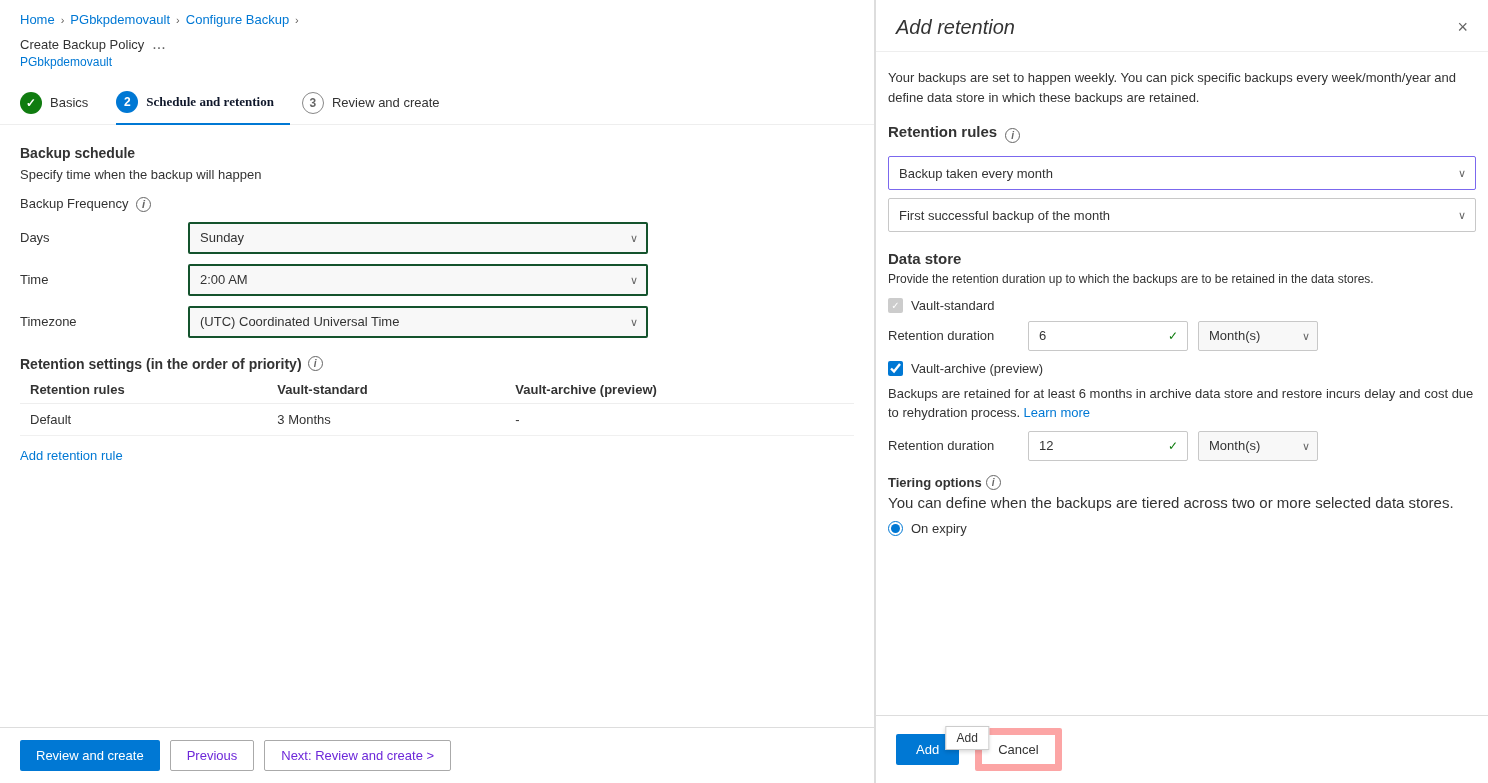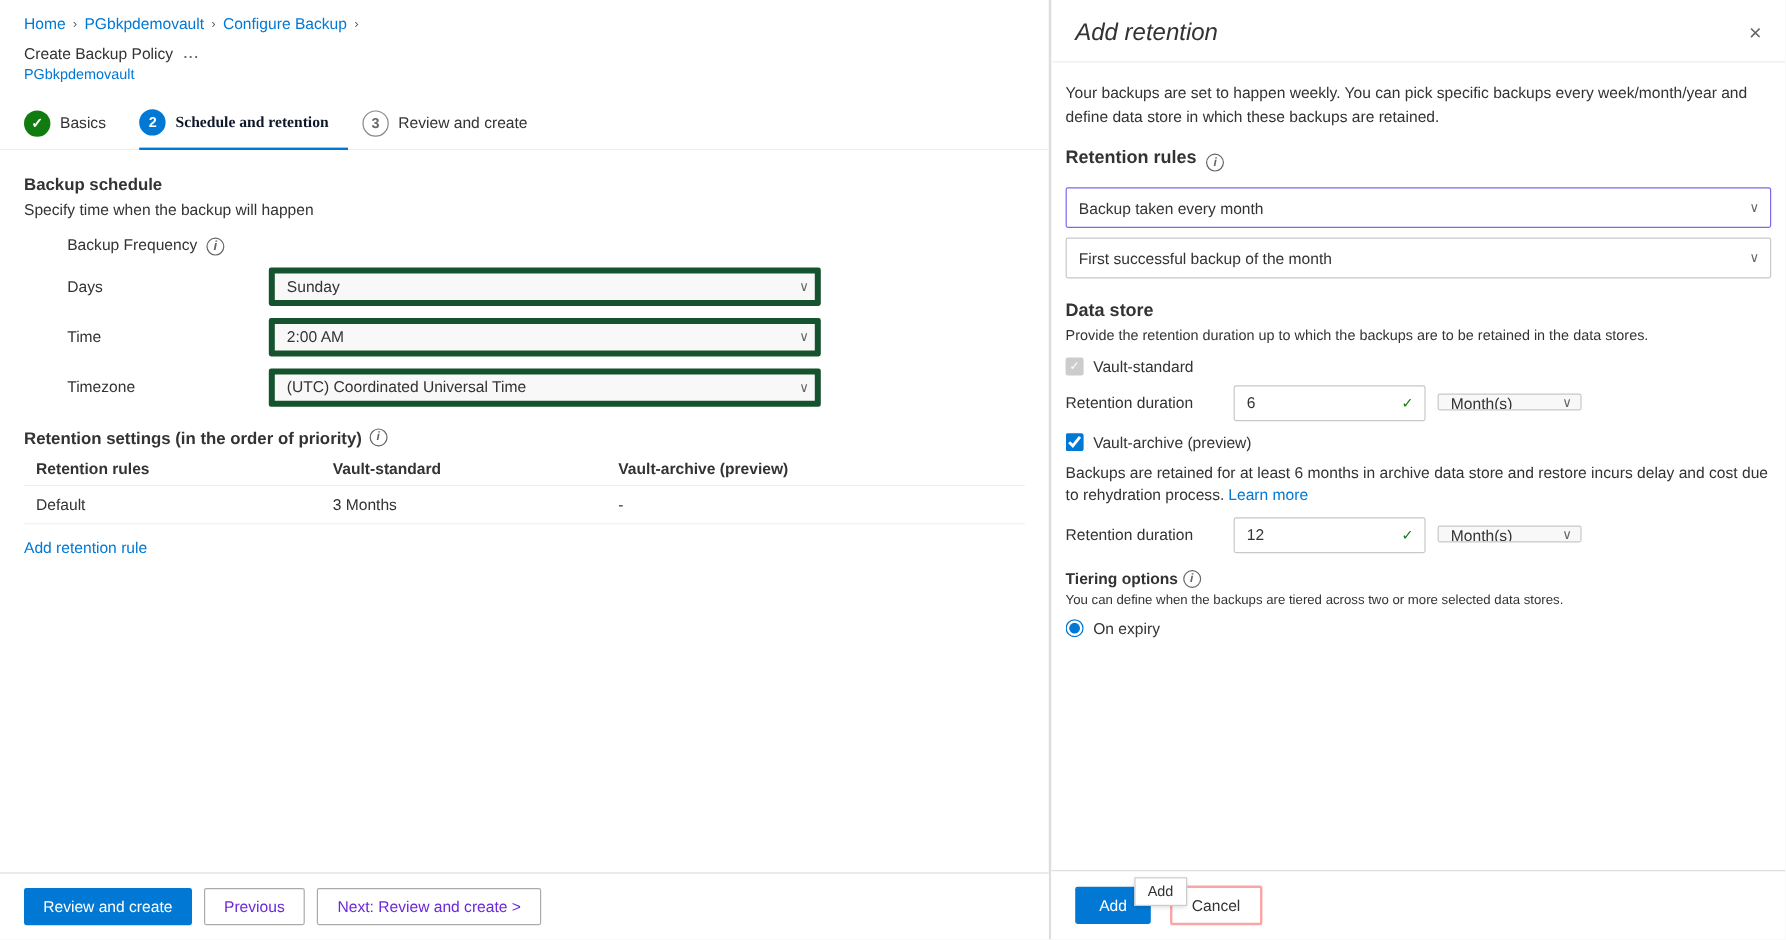--- a/index.html
+++ b/index.html
@@ -65,32 +65,31 @@
       display: flex;
       align-items: center;
       margin-bottom: 10px;
       gap: 8px;
     }
     .field-label {
       width: 160px;
       font-size: 13px;
       color: #333;
       flex-shrink: 0;
-      margin-left: 36px;
     }
     .field-label .info-icon { color: #666; font-size: 11px; margin-left: 4px; }
     .select-wrapper {
       flex: 1;
       max-width: 460px;
       position: relative;
     }
     .select-wrapper select {
       width: 100%;
       height: 32px;
-      border: 5px solid #14532d;
+      border: 2px solid #14532d;
       background: #f8f8f8;
       padding: 0 28px 0 10px;
       font-size: 13px;
       appearance: none;
       cursor: pointer;
       color: #333;
       border-radius: 2px;
     }
     .select-wrapper::after {
       content: '∨';
@@ -202,58 +201,58 @@
       padding: 0 28px 0 10px; font-size: 13px; border-radius: 2px;
       color: #333;
     }
     .duration-input-wrapper::after {
       content: '✓';
       position: absolute; right: 10px; top: 50%; transform: translateY(-50%);
       color: #107c10; font-size: 12px; pointer-events: none;
     }
     .duration-unit-wrapper { position: relative; }
     .duration-unit {
-      width: 120px; height: 14px; border: 1px solid #c8c8c8;
+      width: 120px; height: 30px; border: 1px solid #c8c8c8;
       background: #f8f8f8; padding: 0 28px 0 10px;
       font-size: 13px; border-radius: 2px; appearance: none; cursor: pointer; color: #333;
     }
     .duration-unit-wrapper::after {
       content: '∨';
       position: absolute; right: 8px; top: 50%; transform: translateY(-50%);
       pointer-events: none; color: #666; font-size: 11px;
     }
 
     .vault-archive-desc {
       font-size: 12px; color: #333; margin-bottom: 8px;
       line-height: 1.5; margin-left: 0;
     }
 
     
     .tiering-section { margin-top: 14px; }
     .tiering-title { font-size: 15px; font-weight: 600; margin-bottom: 4px; display: flex; align-items: center; gap: 4px; }
-    .tiering-desc { font-size: 11px; color: #333; margin-bottom: 10px; }
+    .tiering-desc { font-size: 15px; color: #333; margin-bottom: 10px; }
     .radio-row { display: flex; align-items: center; gap: 8px; }
     .radio-row input[type="radio"] { accent-color: #0078d4; width: 15px; height: 15px; }
 
     
     .panel-footer {
       padding: 12px 20px;
       border-top: 1px solid #ddd;
       display: flex;
       align-items: center;
       gap: 8px;
       background: #fff;
       justify-content: flex-start;
     }
     .btn-add {
       background: #0078d4; color: #fff; border: none;
       padding: 8px 20px; font-size: 13px; cursor: pointer; border-radius: 2px; font-weight: 500;
     }
     .btn-cancel {
-      background: #fff; color: #333; border: 2px solid #fca5a5;
+      background: #fff; color: #333; border: 7px solid #fca5a5;
       padding: 7px 16px; font-size: 13px; cursor: pointer; border-radius: 2px;
     }
 
     
     .info-icon {
       display: inline-flex; align-items: center; justify-content: center;
       width: 15px; height: 15px; border-radius: 50%; border: 1.5px solid #666;
       font-size: 10px; color: #666; cursor: pointer; font-style: italic; font-weight: 700;
     }
 

